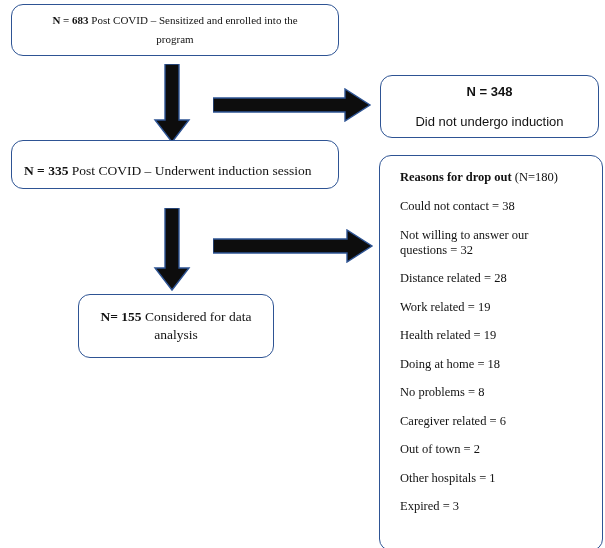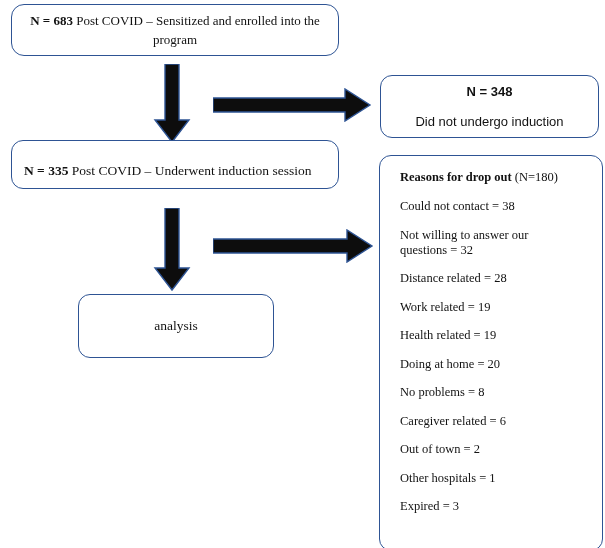--- a/index.html
+++ b/index.html
@@ -51,24 +51,23 @@
 
   .line {
     display: block;
     white-space: nowrap;
   }
   b, .b { font-weight: bold; }
 
   
   #box-enrolled {
     left: 11px;  top: 4px;   width: 328px; height: 52px;
-    font-size: 13px;
+    font-size: 11px;
     line-height: 19px;
     padding: 0 26px;
-    border-radius: 13px;
   }
   #box-induction {
     left: 11px;  top: 140px; width: 328px; height: 49px;
     font-size: 13.5px;
     line-height: 18px;
     padding: 0 12px;
     align-items: flex-start;
     text-align: left;
   }
   #box-analysis {
@@ -151,32 +150,33 @@
 
   <div class="arrow" style="left:213px; top:229px;">
     <span>
       <svg width="162" height="34" viewBox="0 0 162 34">
         <polygon points="0,10 134,10 134,1 159,17 134,33 134,24 0,24" fill="#0d0d0d" stroke="#2e5494" stroke-width="1.4"></polygon>
       </svg>
     </span>
   </div>
 
   <div class="flowbox serif" id="box-analysis">
+    <span class="line"><b>N= 155</b><span> Considered for data</span></span>
     <span class="line">analysis</span>
   </div>
 
   <div class="flowbox serif left-align" id="box-reasons">
     <div class="rtitle"><b>Reasons for drop out</b><span> (N=180)</span></div>
 
     <div class="ritem">Could not contact = 38</div>
     <div class="ritem">Not willing to answer our questions = 32</div>
     <div class="ritem">Distance related = 28</div>
     <div class="ritem">Work related = 19</div>
     <div class="ritem">Health related = 19</div>
-    <div class="ritem">Doing at home = 20</div>
+    <div class="ritem">Doing at home = 18</div>
     <div class="ritem">No problems = 8</div>
     <div class="ritem">Caregiver related = 6</div>
     <div class="ritem">Out of town = 2</div>
     <div class="ritem">Other hospitals = 1</div>
     <div class="ritem">Expired = 3</div>
   </div>
 
 </div>
 
 </body></html>

